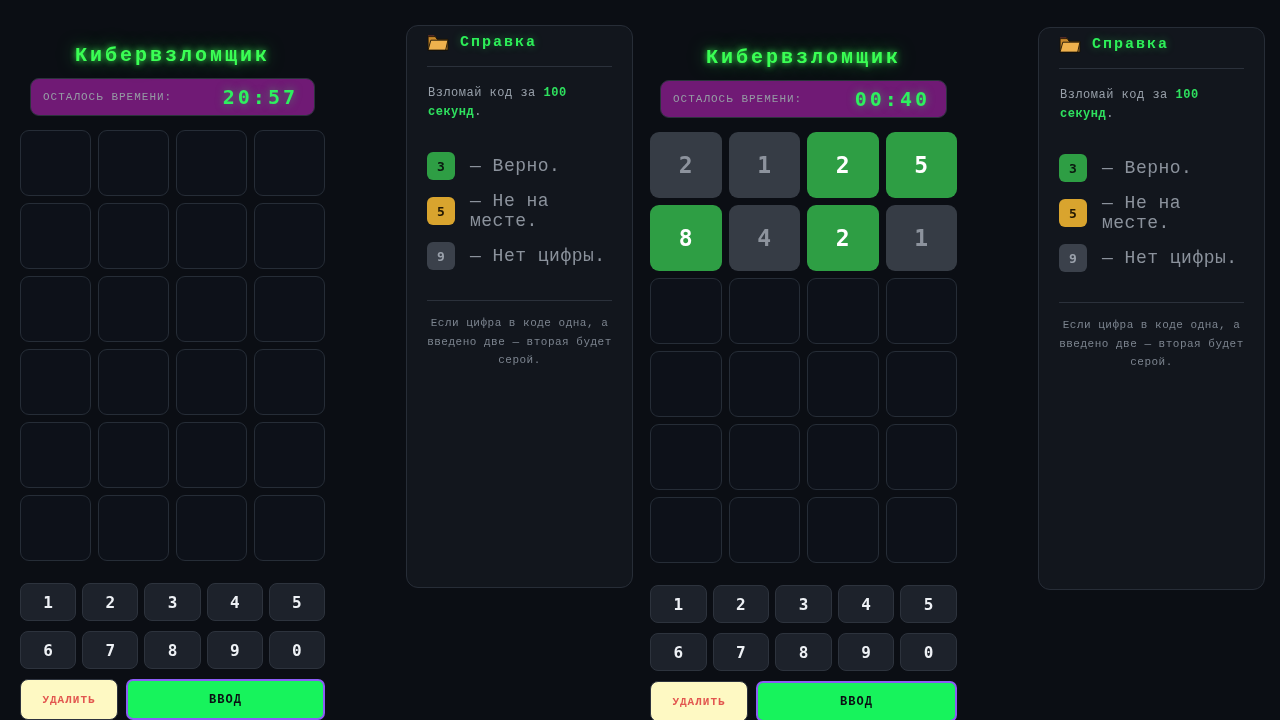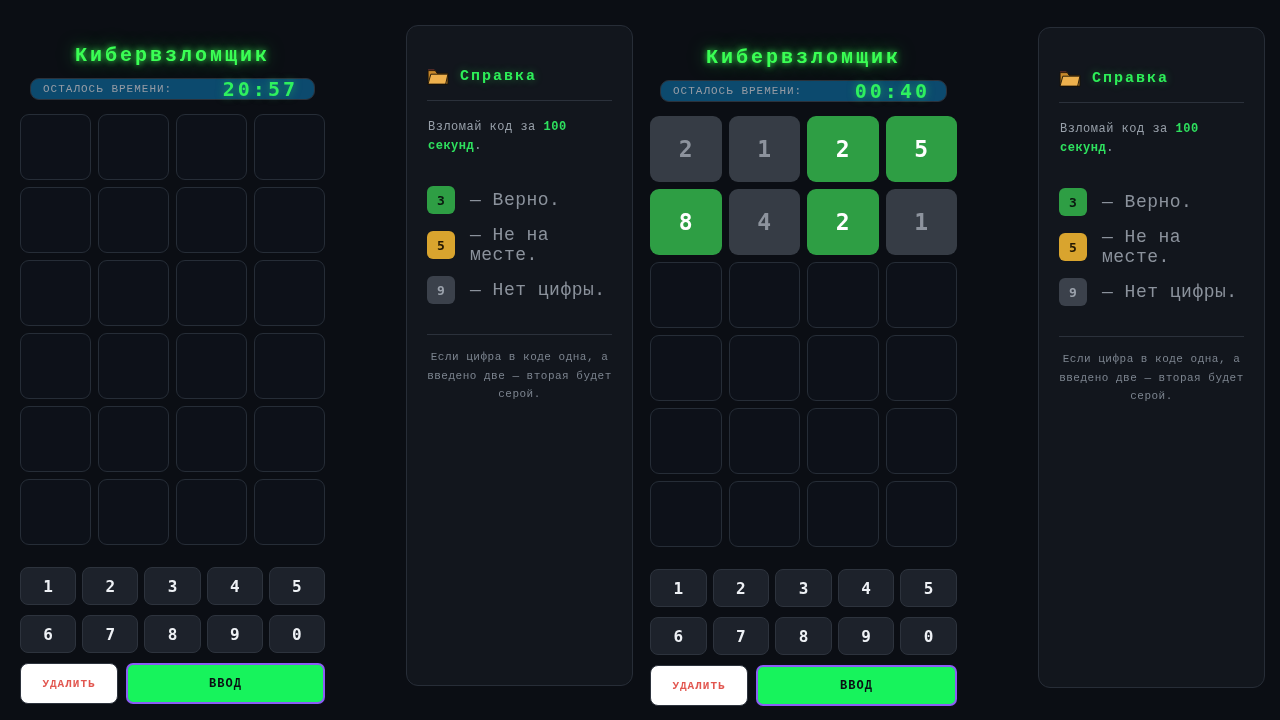--- a/index.html
+++ b/index.html
@@ -17,22 +17,22 @@
 
   .game-title {
     margin:24px 0 0; text-align:center;
     font-family:"Liberation Mono", monospace;
     font-size:20px; font-weight:bold; letter-spacing:3px;
     color:#3aff54;
     text-shadow:0 0 6px rgba(58,255,84,.9), 0 0 18px rgba(58,255,84,.5);
   }
 
   .timer-box {
-    margin:11px 10px 0; height:22px; box-sizing:border-box;
-    background:#0c4a6e; border:1px solid #2b323c; border-radius:9px;
+    margin:11px 10px 0; height:38px; box-sizing:border-box;
+    background:#701a75; border:1px solid #2b323c; border-radius:9px;
     display:flex; align-items:center; justify-content:space-between;
     padding:0 16px 0 12px;
   }
   .timer-label { font-size:11px; color:#959ba4; letter-spacing:1px; }
   .timer-value {
     font-family:"DejaVu Sans Mono", monospace;
     font-size:20px; font-weight:bold; letter-spacing:3px;
     color:#2ef05f; text-shadow:0 0 8px rgba(46,240,95,.5);
   }
 
@@ -61,33 +61,33 @@
     display:flex; align-items:center; justify-content:center; cursor:pointer;
     padding:0;
   }
 
   .actions { margin-top:10px; display:flex; gap:8px; height:41px; }
   .btn {
     box-sizing:border-box; border-radius:8px; cursor:pointer;
     font-family:"Liberation Mono", monospace; font-weight:bold; letter-spacing:1px;
   }
   .btn-delete {
-    width:98px; background:#ffffff; border:1px solid #2d333d;
+    width:98px; background:#fef9c3; border:1px solid #2d333d;
     color:#e2564f; font-size:11px;font-family:Liberation Mono, monospace;
   }
   .btn-enter {
     flex:1; background:#17f35c; border:2px solid #8b5cf6; border-radius:7px;
     color:#0a0e13; font-size:12px;
   }
 
   
   .help-col {
-    position:absolute; width:227px; height:661px; box-sizing:border-box;
+    position:absolute; width:227px; height:563px; box-sizing:border-box;
     background:#12161d; border:1px solid #272d37; border-radius:12px;
-    padding:37px 20px;
+    padding:3px 20px;
   }
   #help1 { left:406px;  top:25px; }
   #help2 { left:1038px; top:27px; }
 
   .help-head { display:flex; align-items:center; gap:11px; margin-top:4px; }
   .folder-icon { display:inline-flex; flex:0 0 auto; }
   .help-title {
     font-size:15px; font-weight:bold; letter-spacing:2px;
     color:#2dee58; text-shadow:0 0 8px rgba(45,238,88,.4);
   }

